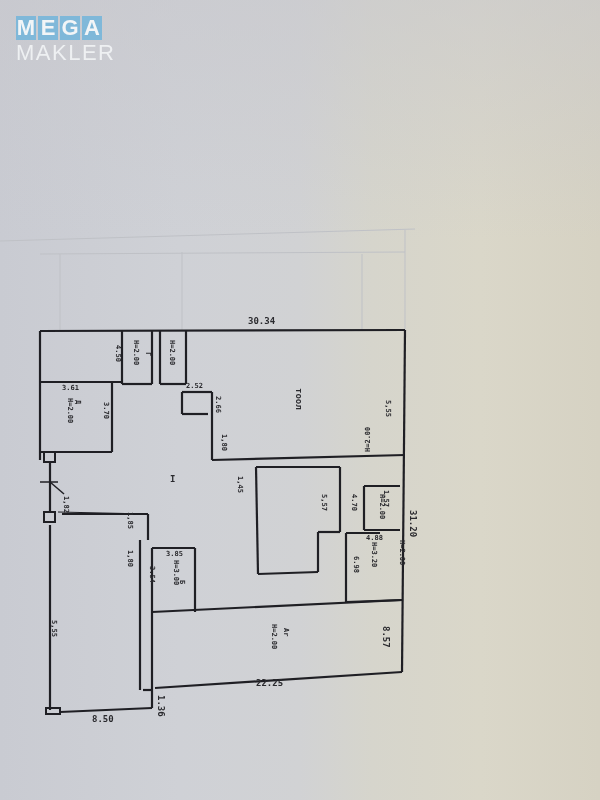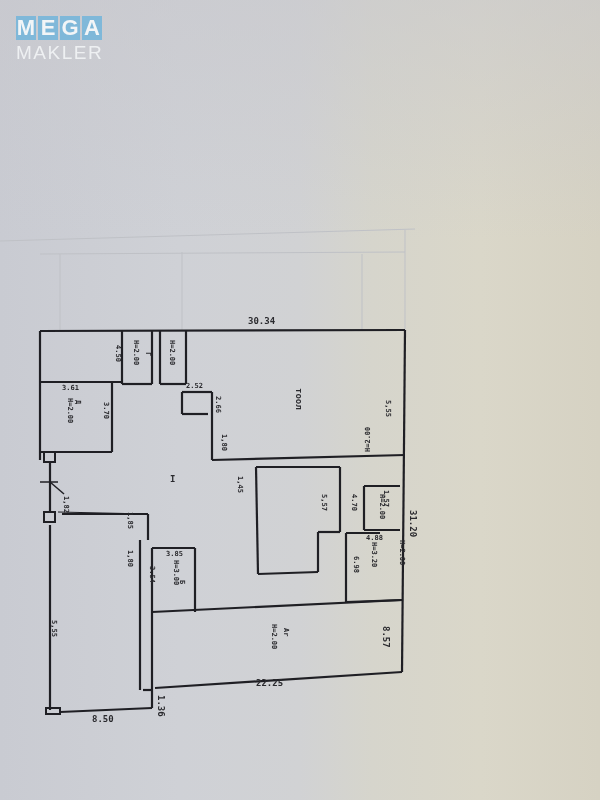--- a/index.html
+++ b/index.html
@@ -8,21 +8,21 @@
   .bg { position:absolute; inset:0;
     background: linear-gradient(90deg, #c9cbd2 0%, #cfd1d6 30%, #d1d2d4 50%, #d6d5cc 62%, #dad7c9 80%, #d6d2c3 100%); }
   .bg-top { position:absolute; left:0; top:0; width:600px; height:240px;
     background: linear-gradient(180deg, rgba(200,200,205,0.55) 0%, rgba(200,200,205,0) 100%); }
   .watermark { position:absolute; left:16px; top:16px; }
   .wm-mega { display:flex; gap:2px; }
   .wm-letter { width:20px; height:24px; background:#7fb8d9; color:#f2f5f7;
     font-family:"Liberation Sans", sans-serif; font-weight:bold; font-size:22px;
     line-height:24px; text-align:center; }
   .wm-makler { margin-top:3px; color:#eef0f2; font-family:"Liberation Sans", sans-serif;
-    font-size:19px; letter-spacing:1.5px; line-height:20px; }
+    font-size:22px; letter-spacing:1.5px; line-height:20px; }
   svg.plan { position:absolute; left:0; top:0; }
   .lbl { font-family:"DejaVu Sans Mono", monospace; font-size:9px; fill:#2a2a2e; font-weight:bold; }
   .lbl-sm { font-family:"DejaVu Sans Mono", monospace; font-size:7px; fill:#2a2a2e; font-weight:bold; }
 </style>
 </head>
 <body>
 
 <div class="bg"></div>
 <div class="bg-top"></div>
 

